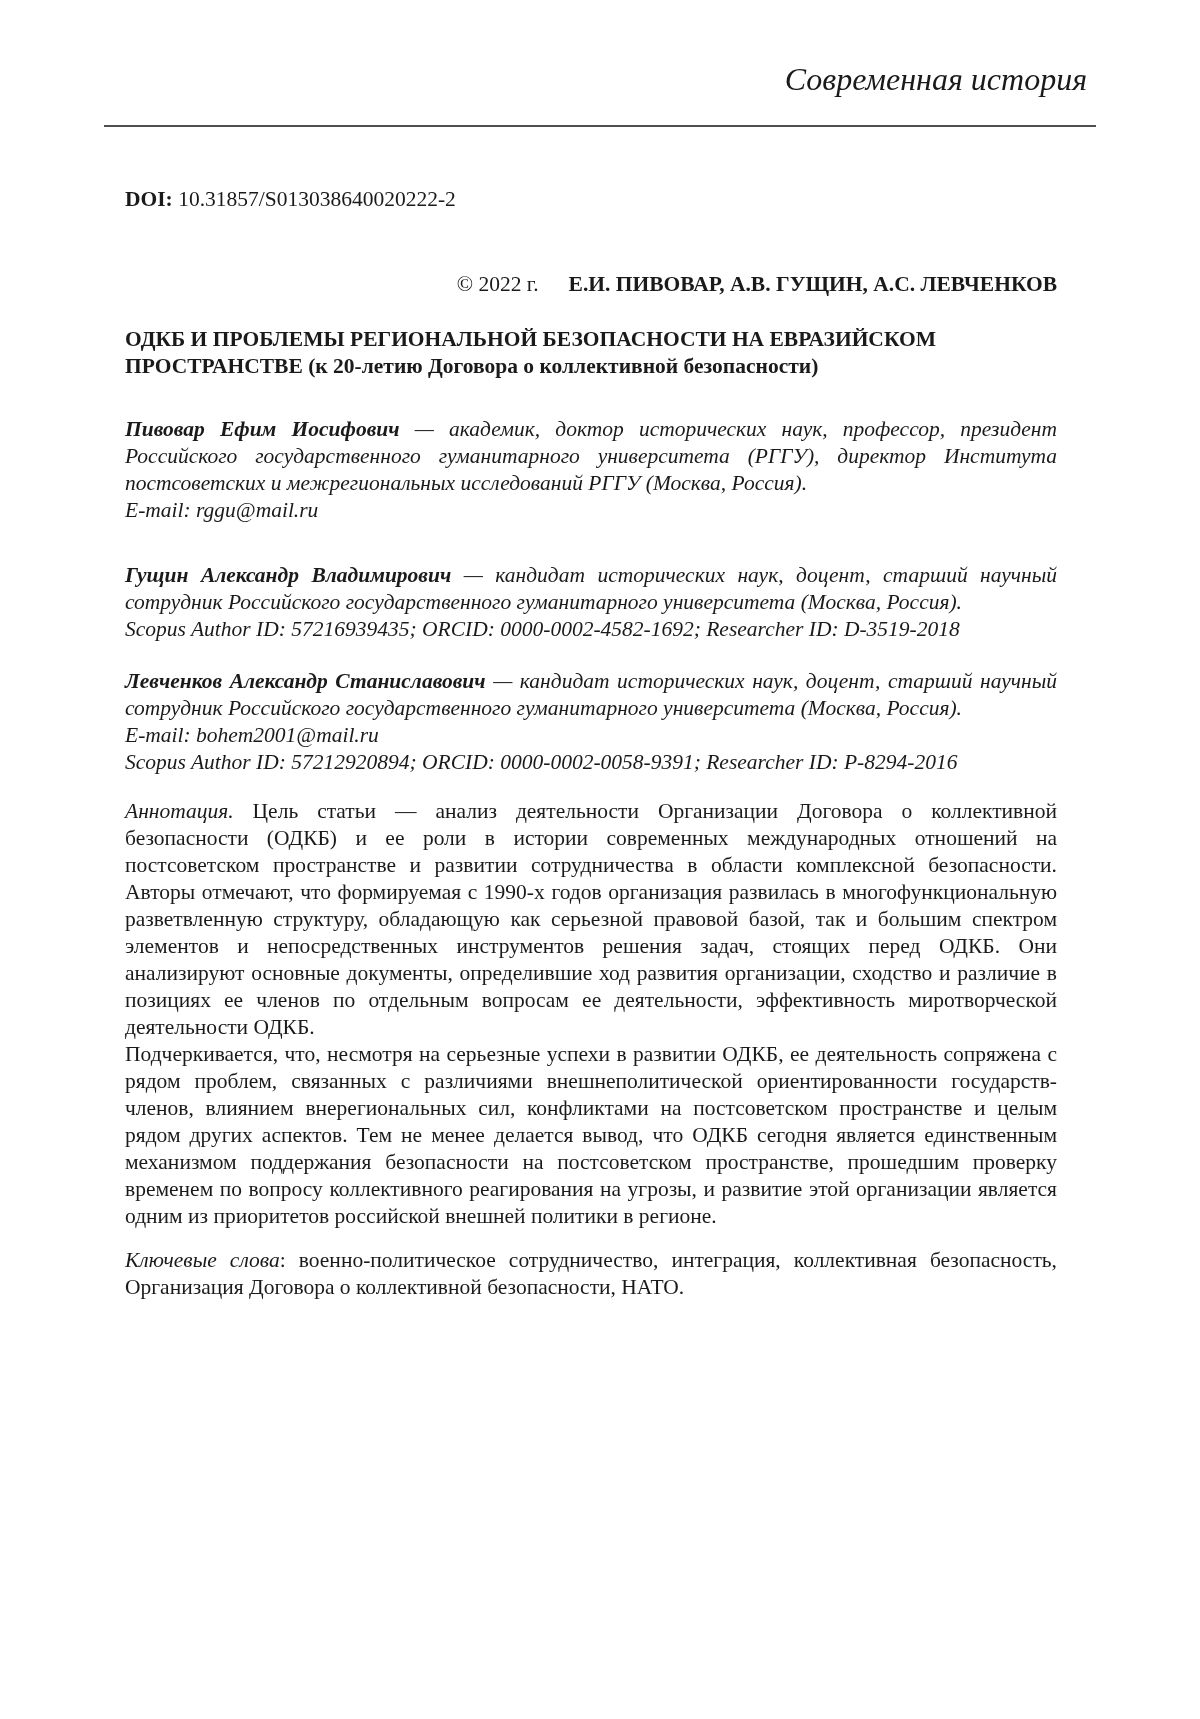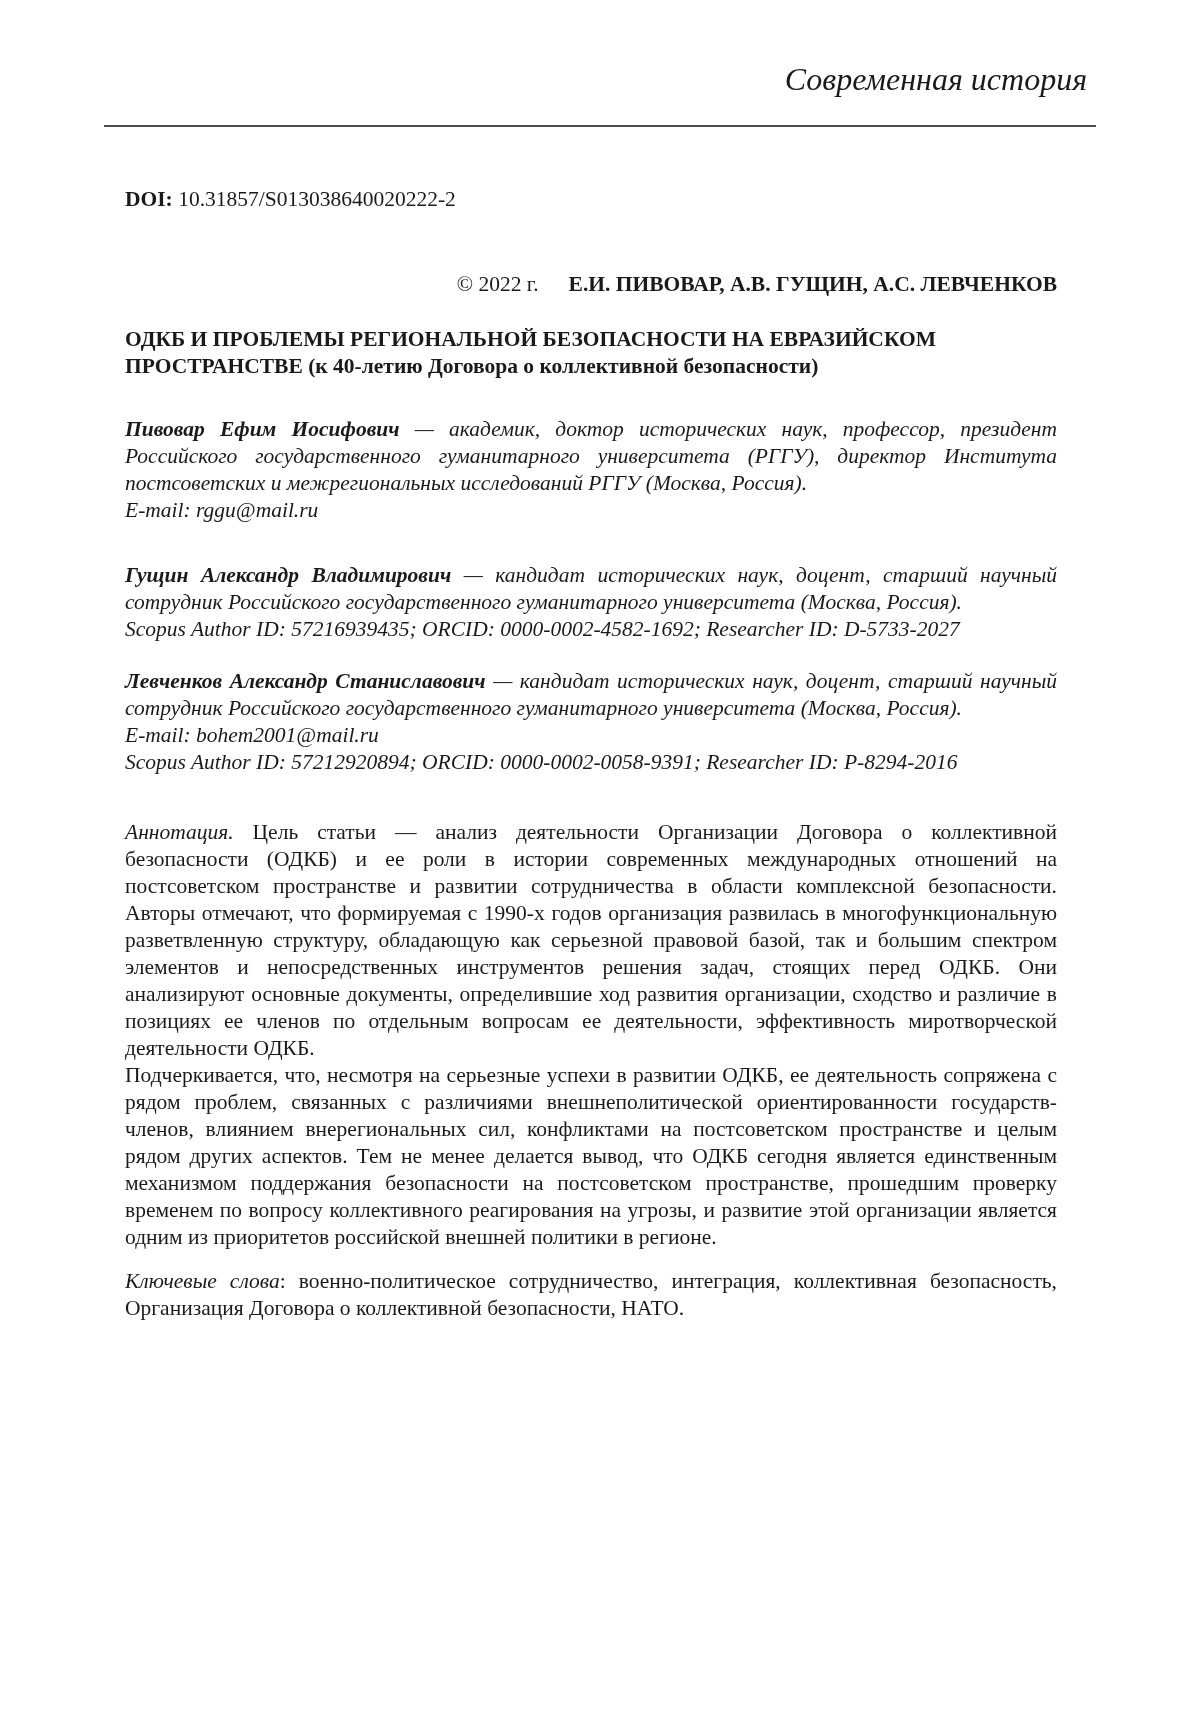--- a/index.html
+++ b/index.html
@@ -51,21 +51,21 @@
   .bio {
     font-style:italic;
     text-align:justify;
   }
   .bio-1 { margin-top:36px; }
   .bio-2 { margin-top:38px; }
   .bio-3 { margin-top:25px; }
   .bio .author-name { font-weight:bold; }
   .bio-line { font-style:italic; text-align:justify; }
   .abstract {
-    margin-top:43px;
+    margin-top:22px;
     text-align:justify;
   }
   .abstract-label { font-style:italic; }
   .keywords {
     margin-top:17px;
     text-align:justify;
   }
   .kw-label { font-style:italic; }
   .page-number {
     position:absolute;
@@ -82,27 +82,27 @@
   <div class="running-head">Современная история</div>
 
   <div class="header-rule"></div>
 
   <div class="content">
 
     <div class="doi-line"><span class="doi-label">DOI:</span> <span>10.31857/S013038640020222-2</span></div>
 
     <div class="byline"><span>© 2022 г.</span><span class="byline-names">Е.И. ПИВОВАР, А.В. ГУЩИН, А.С. ЛЕВЧЕНКОВ</span></div>
 
-    <div class="article-title">ОДКБ И ПРОБЛЕМЫ РЕГИОНАЛЬНОЙ БЕЗОПАСНОСТИ НА ЕВРАЗИЙСКОМ ПРОСТРАНСТВЕ (к 40-летию Договора о коллективной безопасности)</div>
+    <div class="article-title">ОДКБ И ПРОБЛЕМЫ РЕГИОНАЛЬНОЙ БЕЗОПАСНОСТИ НА ЕВРАЗИЙСКОМ ПРОСТРАНСТВЕ (к 20-летию Договора о коллективной безопасности)</div>
 
     <div class="bio bio-1"><span class="author-name">Пивовар Ефим Иосифович</span> <span>— академик, доктор исторических наук, профессор, президент Российского государственного гуманитарного университета (РГГУ), директор Института постсоветских и межрегиональных исследований РГГУ (Москва, Россия).</span></div>
     <div class="bio-line">E-mail: rggu@mail.ru</div>
 
     <div class="bio bio-2"><span class="author-name">Гущин Александр Владимирович</span> <span>— кандидат исторических наук, доцент, старший научный сотрудник Российского государственного гуманитарного университета (Москва, Россия).</span></div>
-    <div class="bio-line">Scopus Author ID: 57216939435; ORCID: 0000-0002-4582-1692; Researcher ID: D-5733-2027</div>
+    <div class="bio-line">Scopus Author ID: 57216939435; ORCID: 0000-0002-4582-1692; Researcher ID: D-3519-2018</div>
 
     <div class="bio bio-3"><span class="author-name">Левченков Александр Станиславович</span> <span>— кандидат исторических наук, доцент, старший научный сотрудник Российского государственного гуманитарного университета (Москва, Россия).</span></div>
     <div class="bio-line">E-mail: bohem2001@mail.ru</div>
     <div class="bio-line">Scopus Author ID: 57212920894; ORCID: 0000-0002-0058-9391; Researcher ID: P-8294-2016</div>
 
     <div class="abstract">
       <div><span class="abstract-label">Аннотация.</span> <span>Цель статьи — анализ деятельности Организации Договора о коллективной безопасности (ОДКБ) и ее роли в истории современных международных отношений на постсоветском пространстве и развитии сотрудничества в области комплексной безопасности. Авторы отмечают, что формируемая с 1990-х годов организация развилась в многофункциональную разветвленную структуру, обладающую как серьезной правовой базой, так и большим спектром элементов и непосредственных инструментов решения задач, стоящих перед ОДКБ. Они анализируют основные документы, определившие ход развития организации, сходство и различие в позициях ее членов по отдельным вопросам ее деятельности, эффективность миротворческой деятельности ОДКБ.</span></div>
       <div>Подчеркивается, что, несмотря на серьезные успехи в развитии ОДКБ, ее деятельность сопряжена с рядом проблем, связанных с различиями внешнеполитической ориентированности государств-членов, влиянием внерегиональных сил, конфликтами на постсоветском пространстве и целым рядом других аспектов. Тем не менее делается вывод, что ОДКБ сегодня является единственным механизмом поддержания безопасности на постсоветском пространстве, прошедшим проверку временем по вопросу коллективного реагирования на угрозы, и развитие этой организации является одним из приоритетов российской внешней политики в регионе.</div>
     </div>
 

